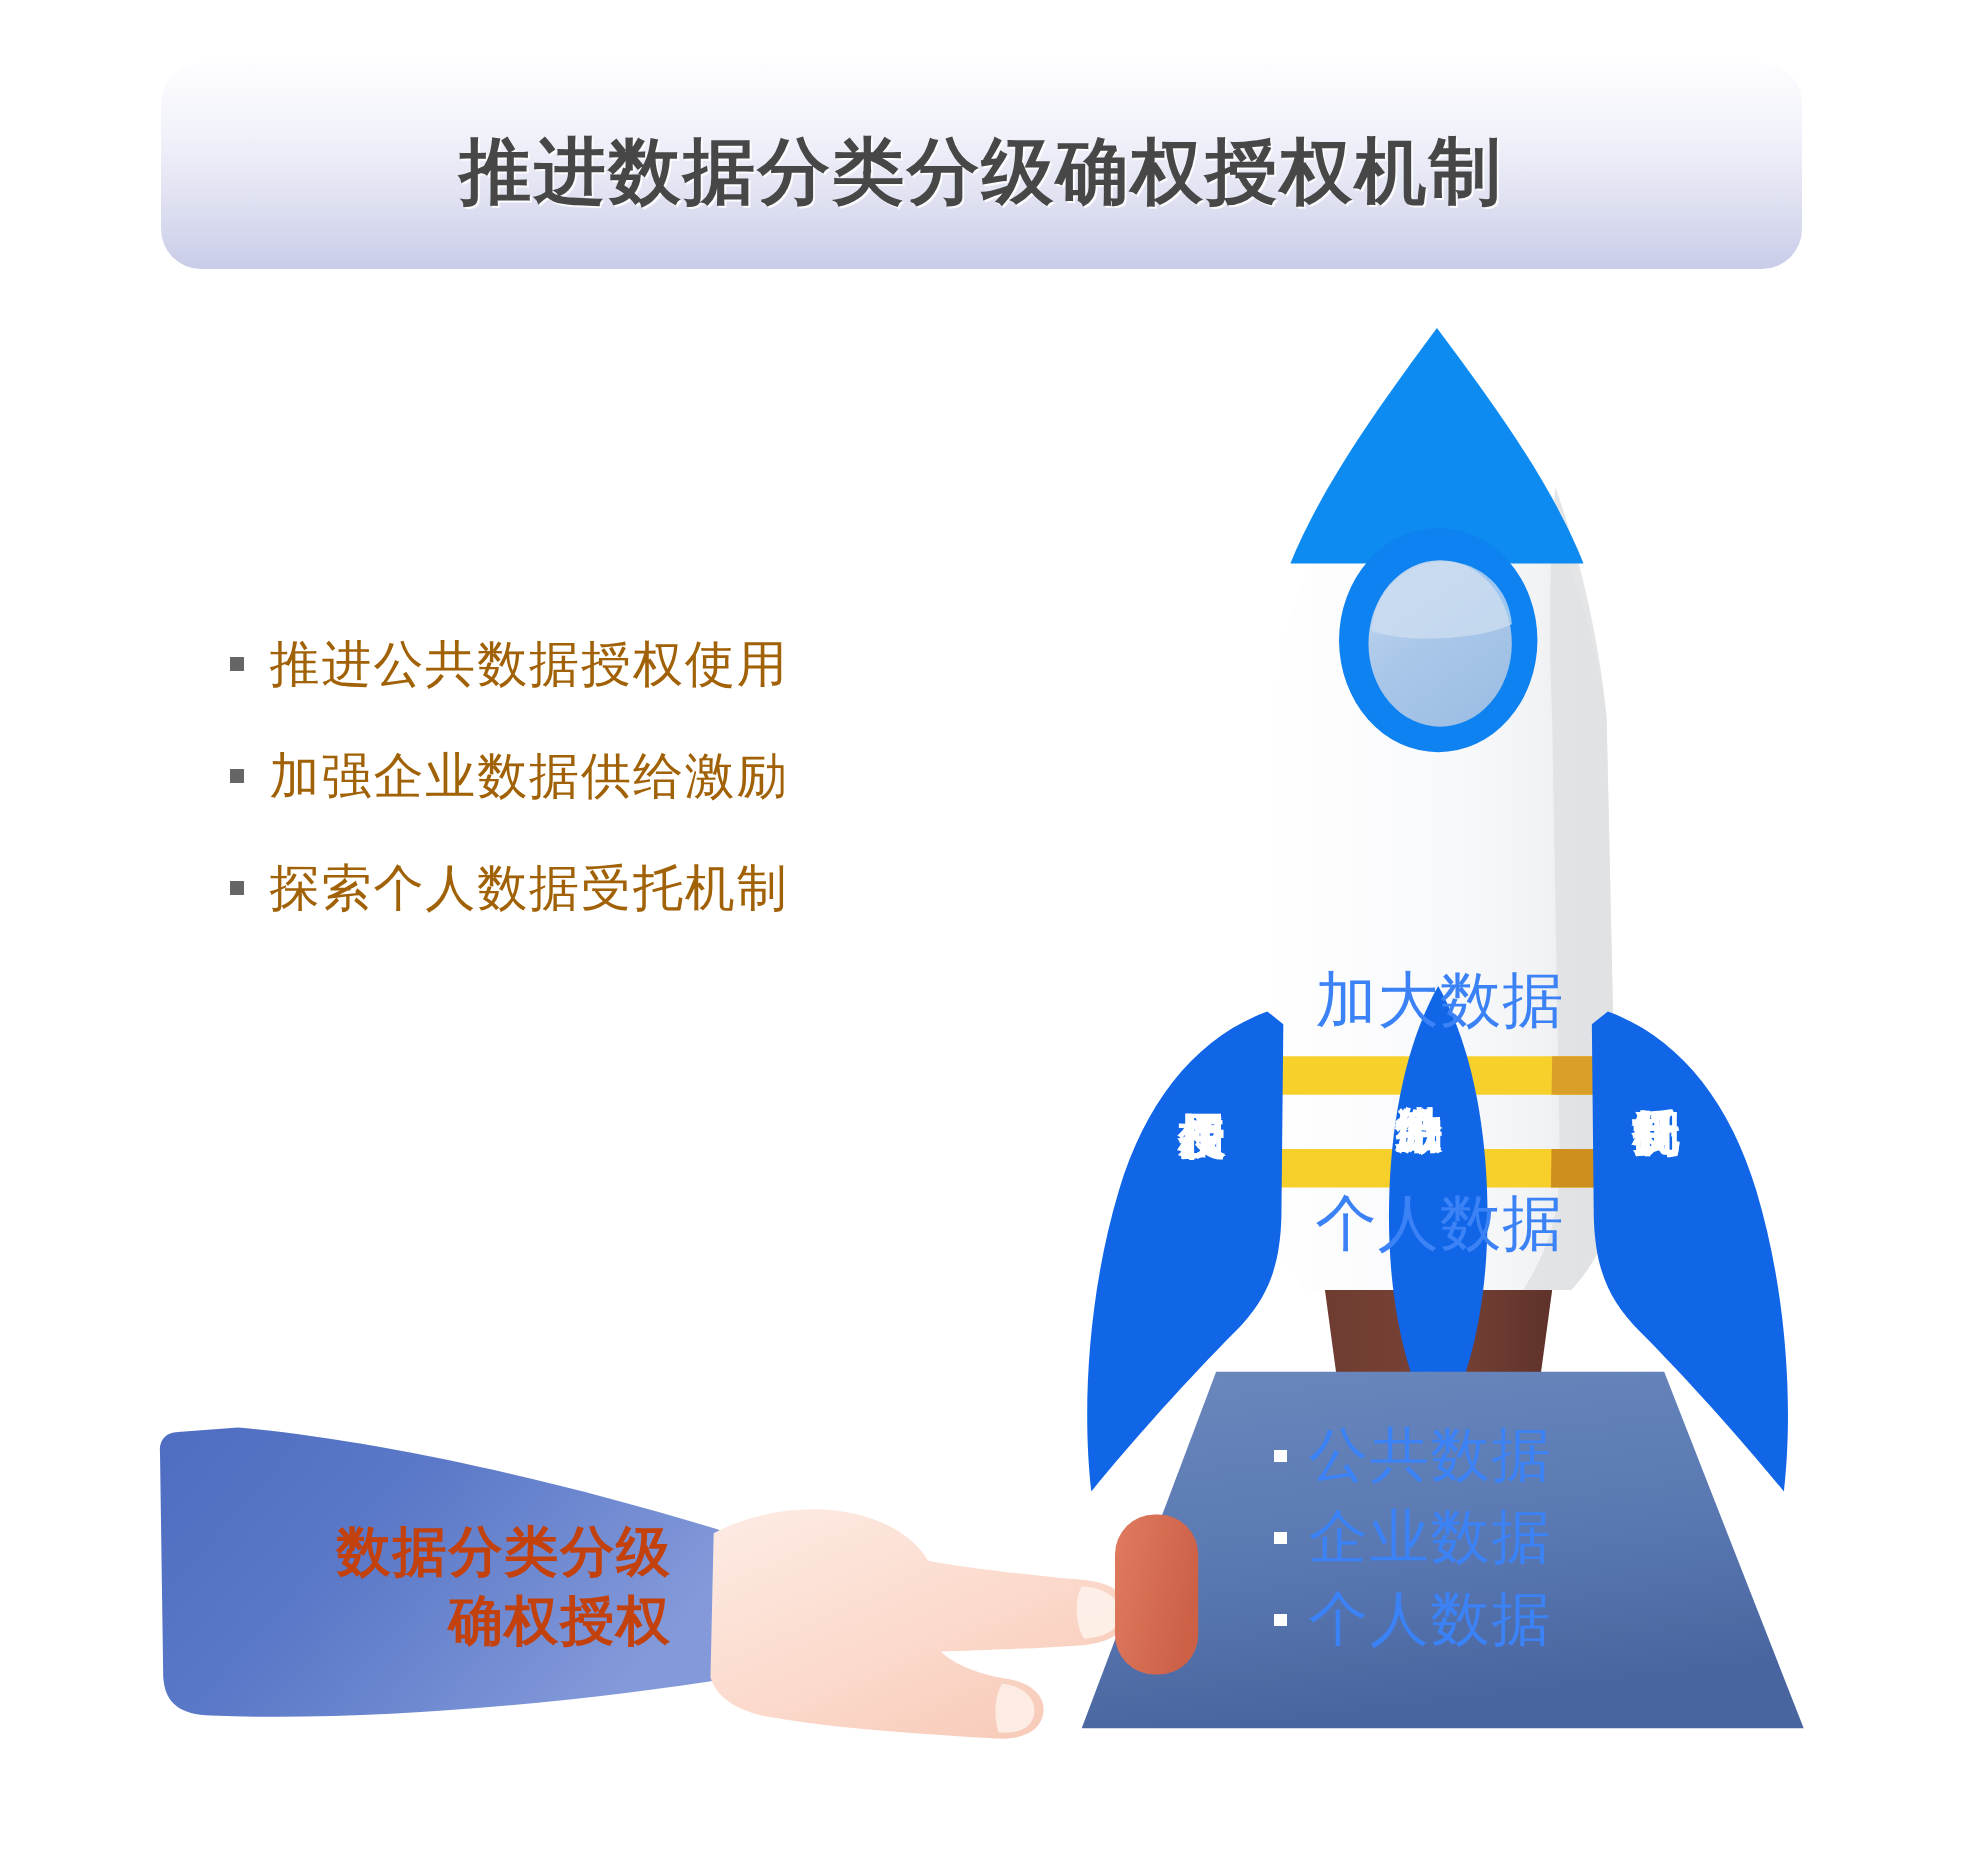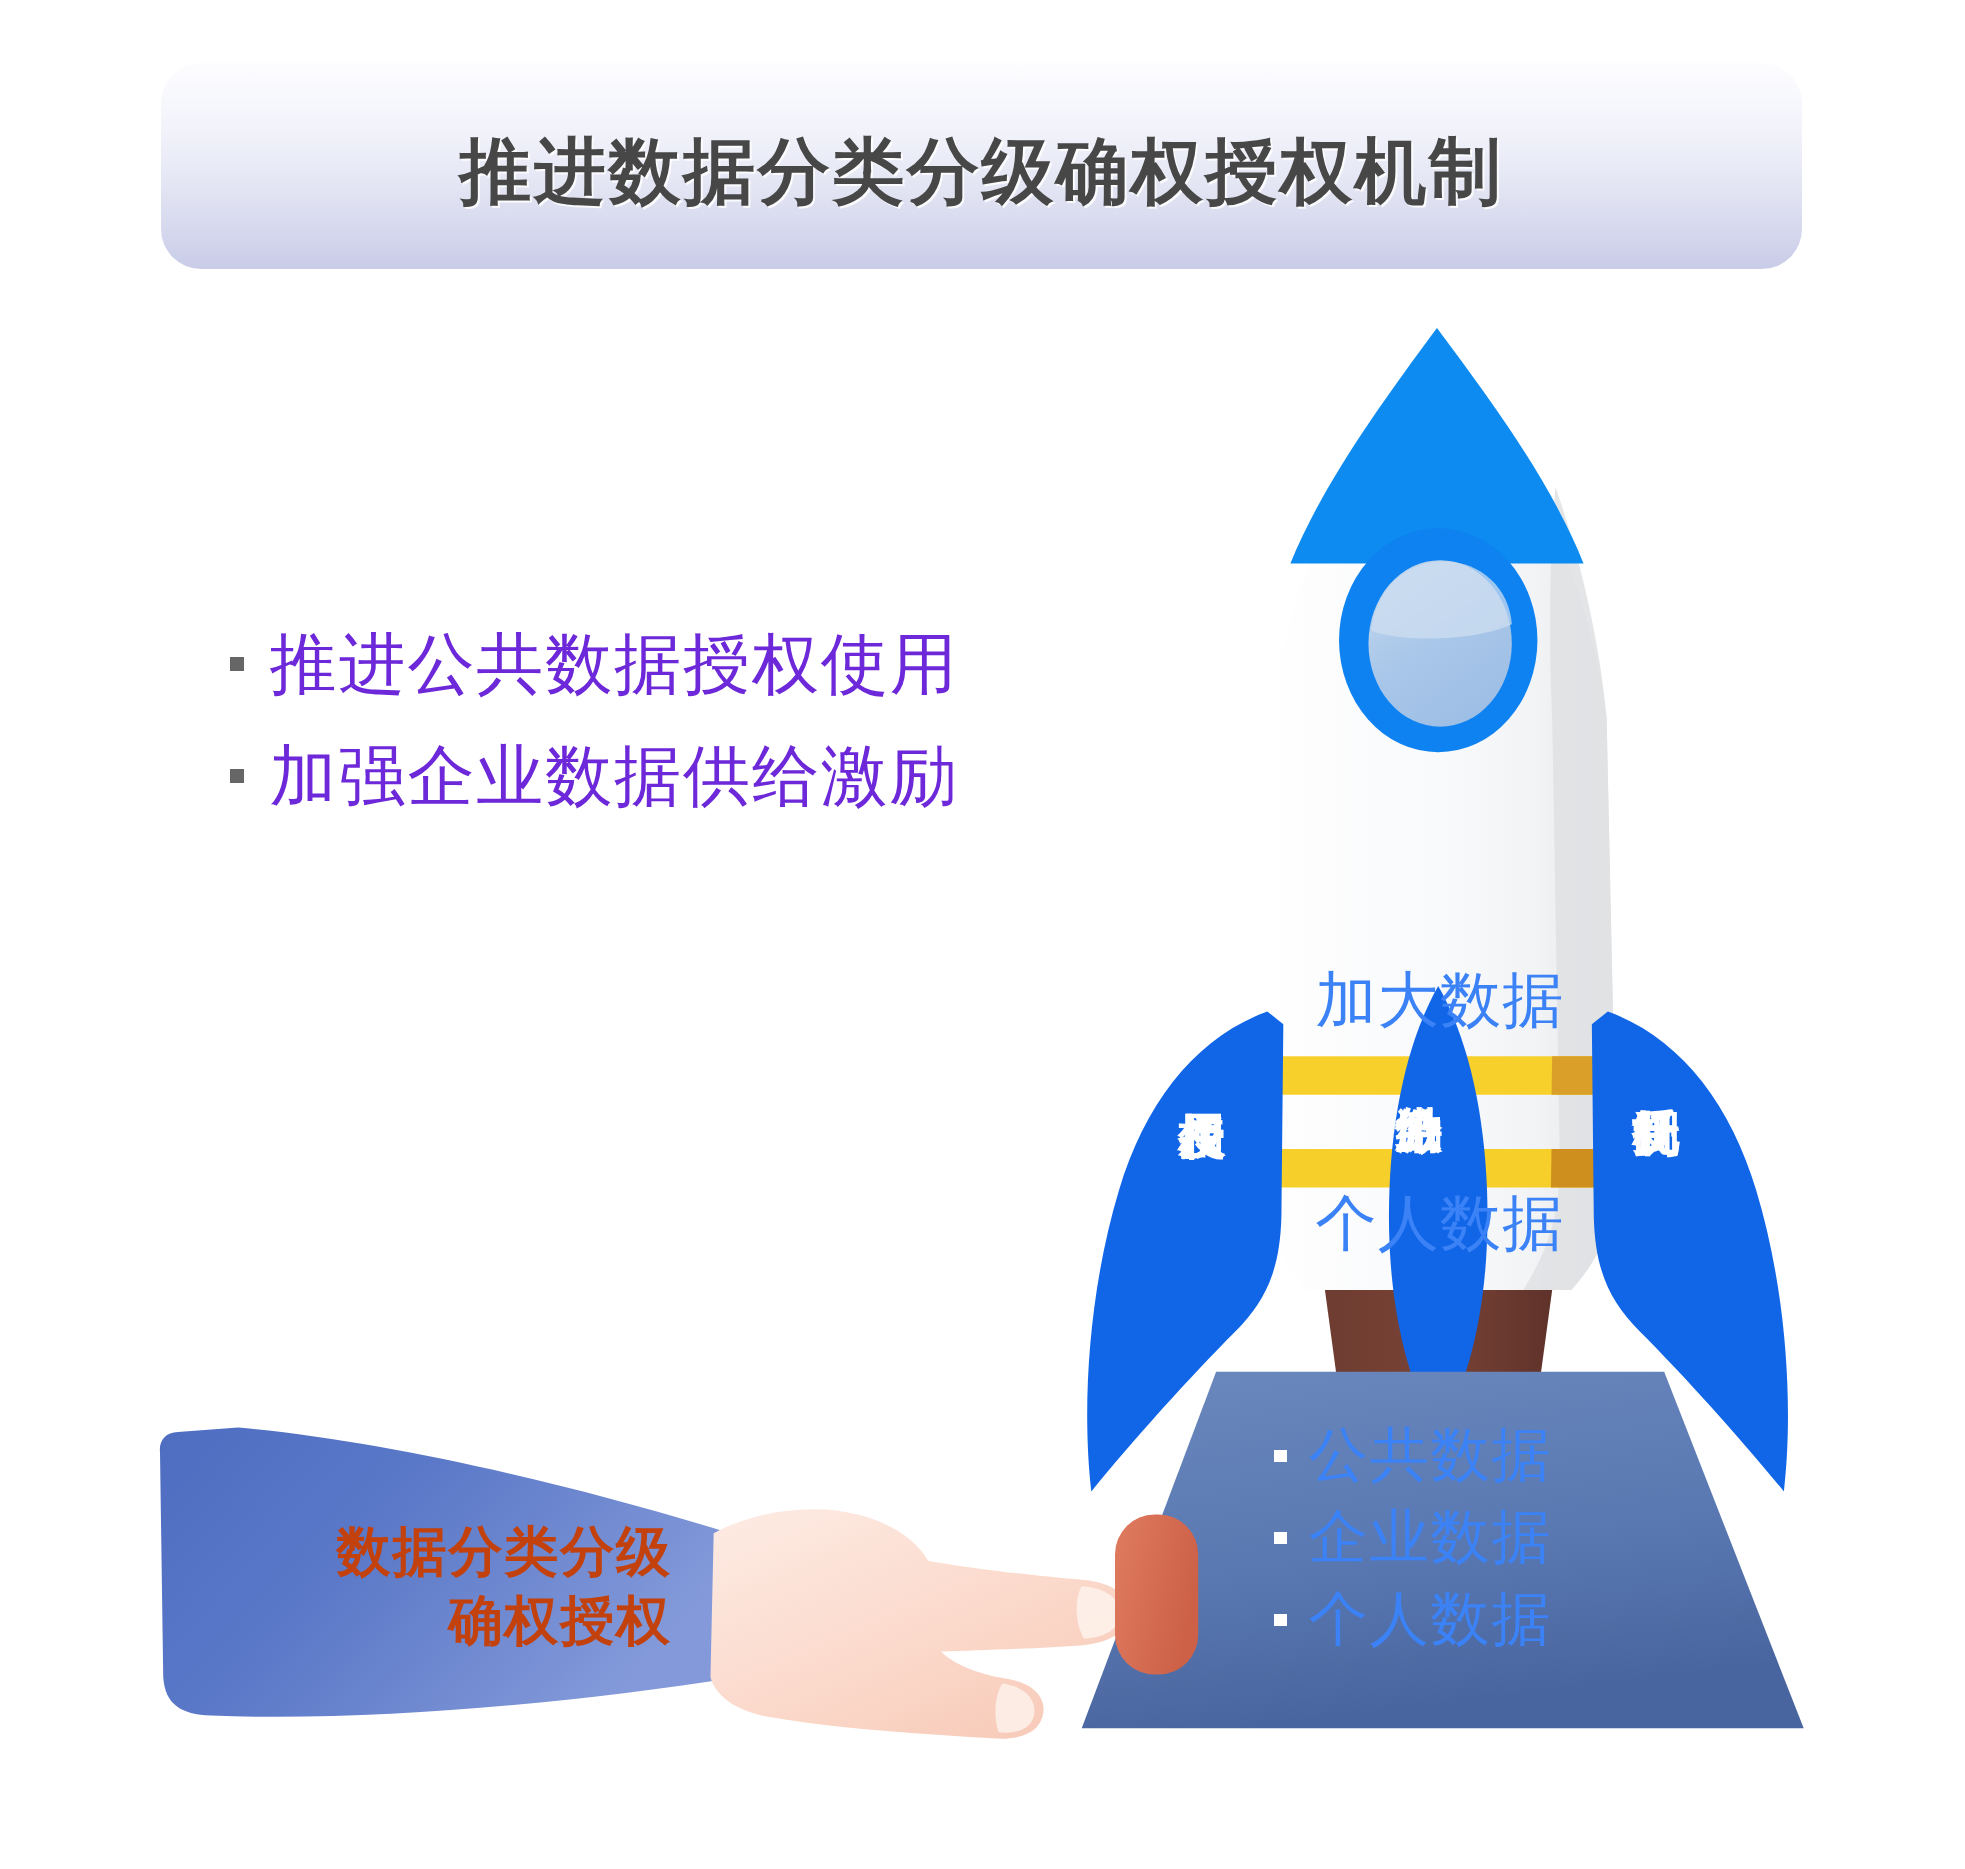--- a/index.html
+++ b/index.html
@@ -53,22 +53,22 @@
     height: 112px;
   }
   .left-bullet-marker {
     width: 14px;
     height: 14px;
     background: #666666;
     margin-right: 25.6px;
     flex: 0 0 auto;
   }
   .left-bullet-text {
-    font-size: 67px;
-    color: #6d28d9;
+    font-size: 50px;
+    color: #a16207;
     font-weight: 500;
     letter-spacing: 1.9px;
     white-space: nowrap;
   }
 
   
   #rocket-scene {
     position: absolute;
     left: 0;
     top: 0;
@@ -285,20 +285,24 @@
 
   <div id="left-bullet-list">
     <div class="left-bullet-row">
       <span class="left-bullet-marker"></span>
       <span class="left-bullet-text">推进公共数据授权使用</span>
     </div>
     <div class="left-bullet-row">
       <span class="left-bullet-marker"></span>
       <span class="left-bullet-text">加强企业数据供给激励</span>
     </div>
+    <div class="left-bullet-row">
+      <span class="left-bullet-marker"></span>
+      <span class="left-bullet-text">探索个人数据受托机制</span>
+    </div>
   </div>
 
   <div class="overlay-text" id="rocket-body-label">
     <div>加大数据</div>
     <div>个人数据</div>
   </div>
 
   <div class="fin-label" id="fin-label-left">授权使用</div>
   <div class="fin-label" id="fin-label-mid">供给激励</div>
   <div class="fin-label" id="fin-label-right">受托机制</div>

